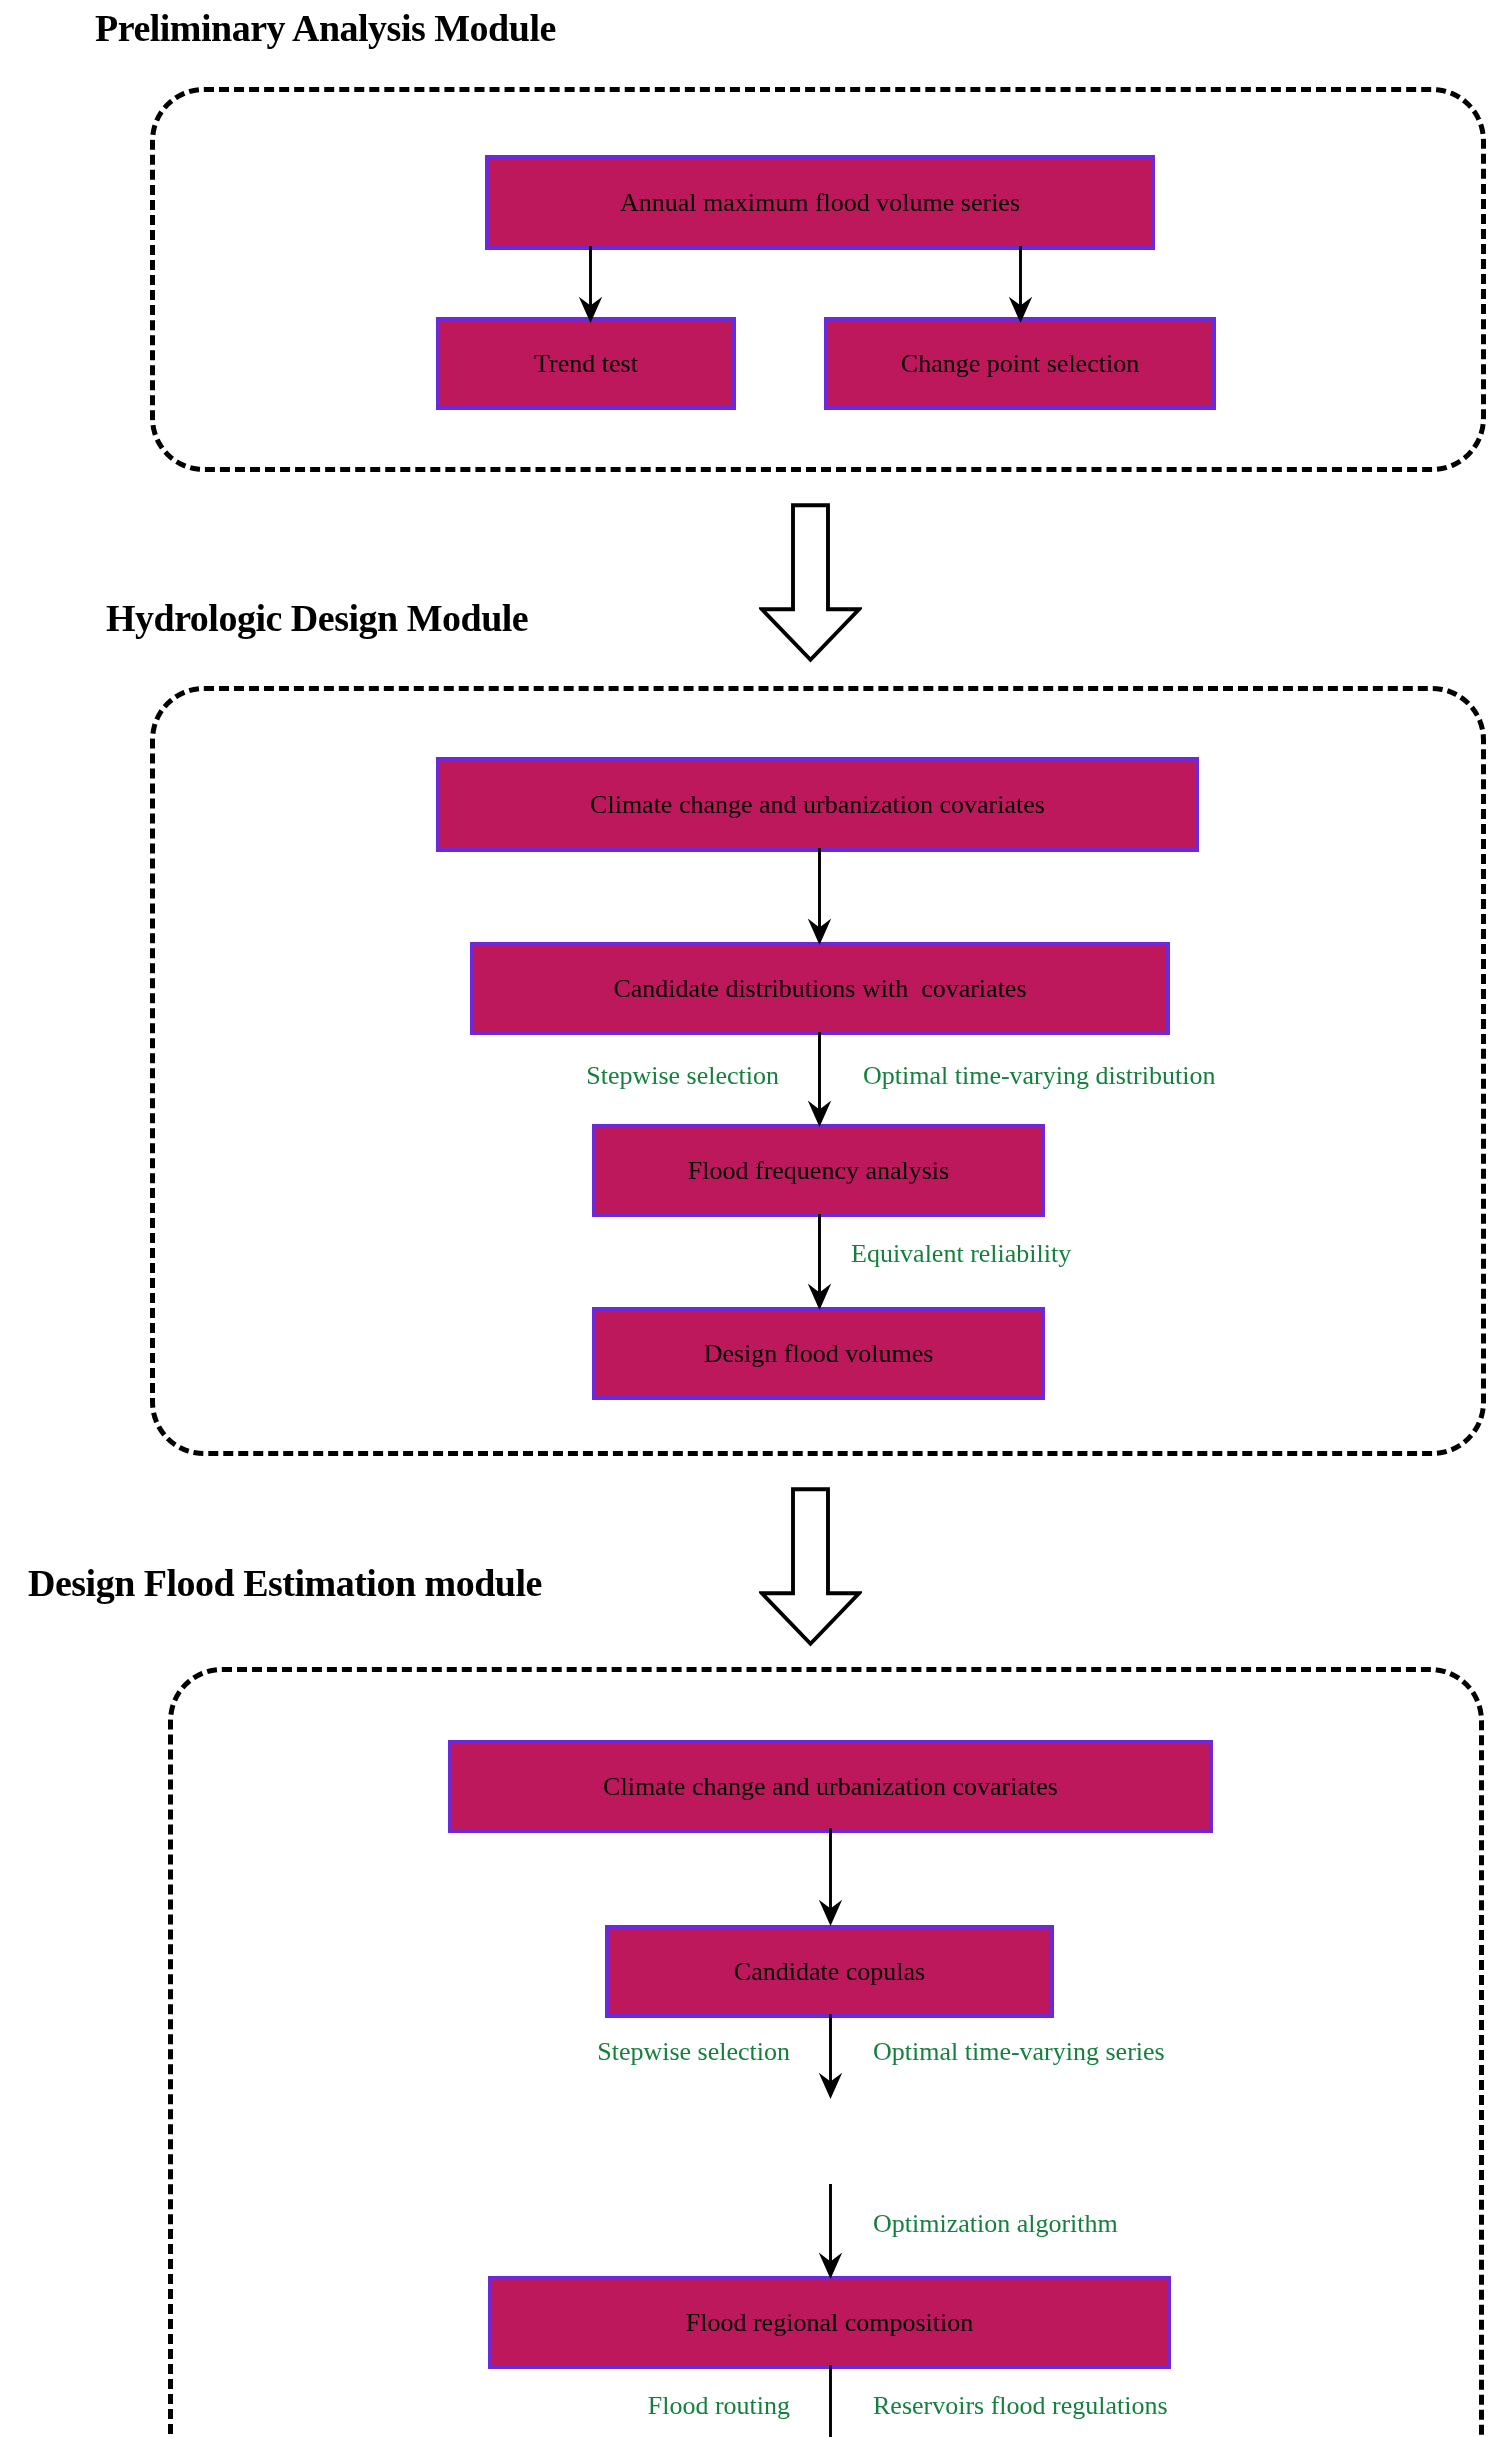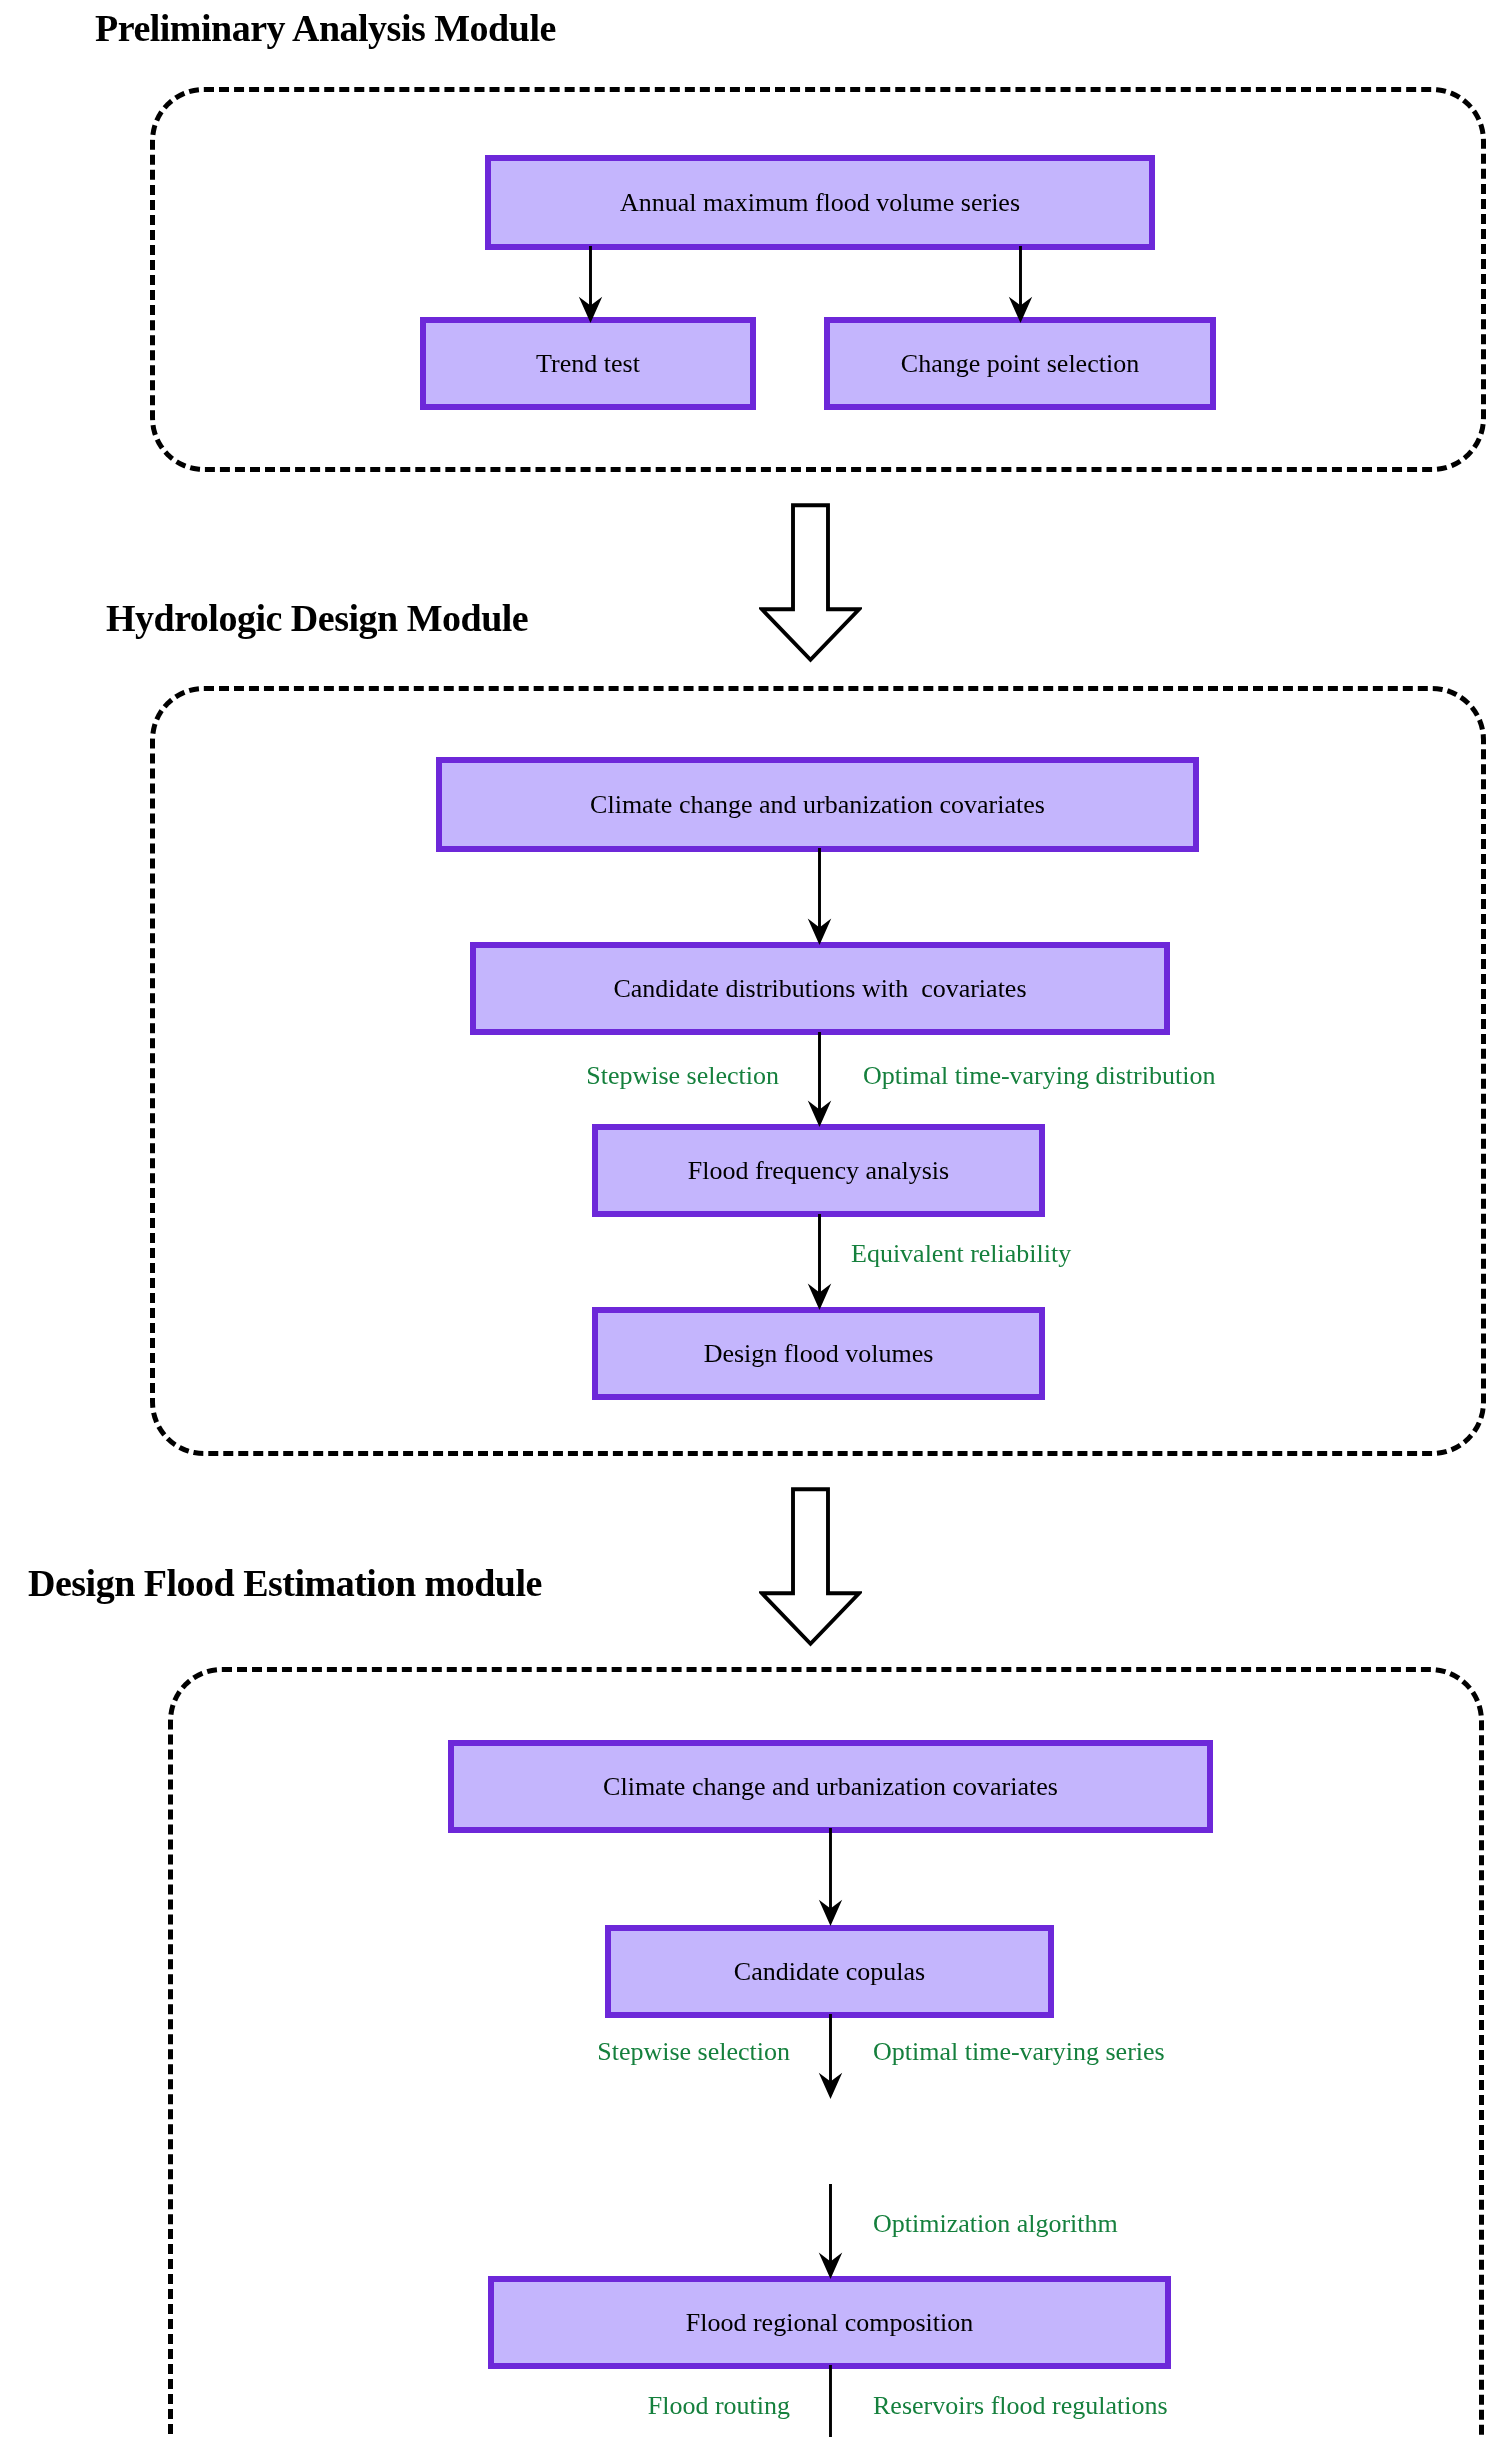--- a/index.html
+++ b/index.html
@@ -34,22 +34,22 @@
     position: absolute;
     border: 5.4px dashed #000000;
     border-radius: 54px;
     box-sizing: border-box;
     background: transparent;
   }
   
   .node-box {
     position: absolute;
     box-sizing: border-box;
-    border: 6px solid #6d28d9;
-    background: #c4b5fd;
+    border: 4px solid #6d28d9;
+    background: #be185d;
     display: flex;
     align-items: center;
     justify-content: center;
     text-align: center;
   }
   .node-box span {
     font-family: "Liberation Serif", "DejaVu Serif", serif;
     font-size: 26px;
     line-height: 1.05;
     color: #000;
@@ -82,21 +82,21 @@
 <div id="canvas">
 
   <div class="module-title" style="left:95px; top:8.8px;">Preliminary Analysis Module</div>
 
   <div class="module-container" style="left:150px; top:87px; width:1336px; height:385px;"></div>
 
   <div class="node-box" style="left:485px; top:155px; width:670px; height:95px;">
     <span>Annual maximum flood volume series</span>
   </div>
 
-  <div class="node-box" style="left:420px; top:317px; width:336px; height:93px;">
+  <div class="node-box" style="left:436px; top:317px; width:300px; height:93px;">
     <span>Trend test</span>
   </div>
 
   <div class="node-box" style="left:824px; top:317px; width:392px; height:93px;">
     <span>Change point selection</span>
   </div>
 
   <svg class="conn" style="left:561px; top:246px;" width="59" height="78" viewBox="0 0 120 160">
     <line x1="60" y1="0" x2="60" y2="136" stroke="#000" stroke-width="6"></line>
     <path d="M 60 158 L 36 104 L 60 122 L 84 104 Z" fill="#000"></path>

